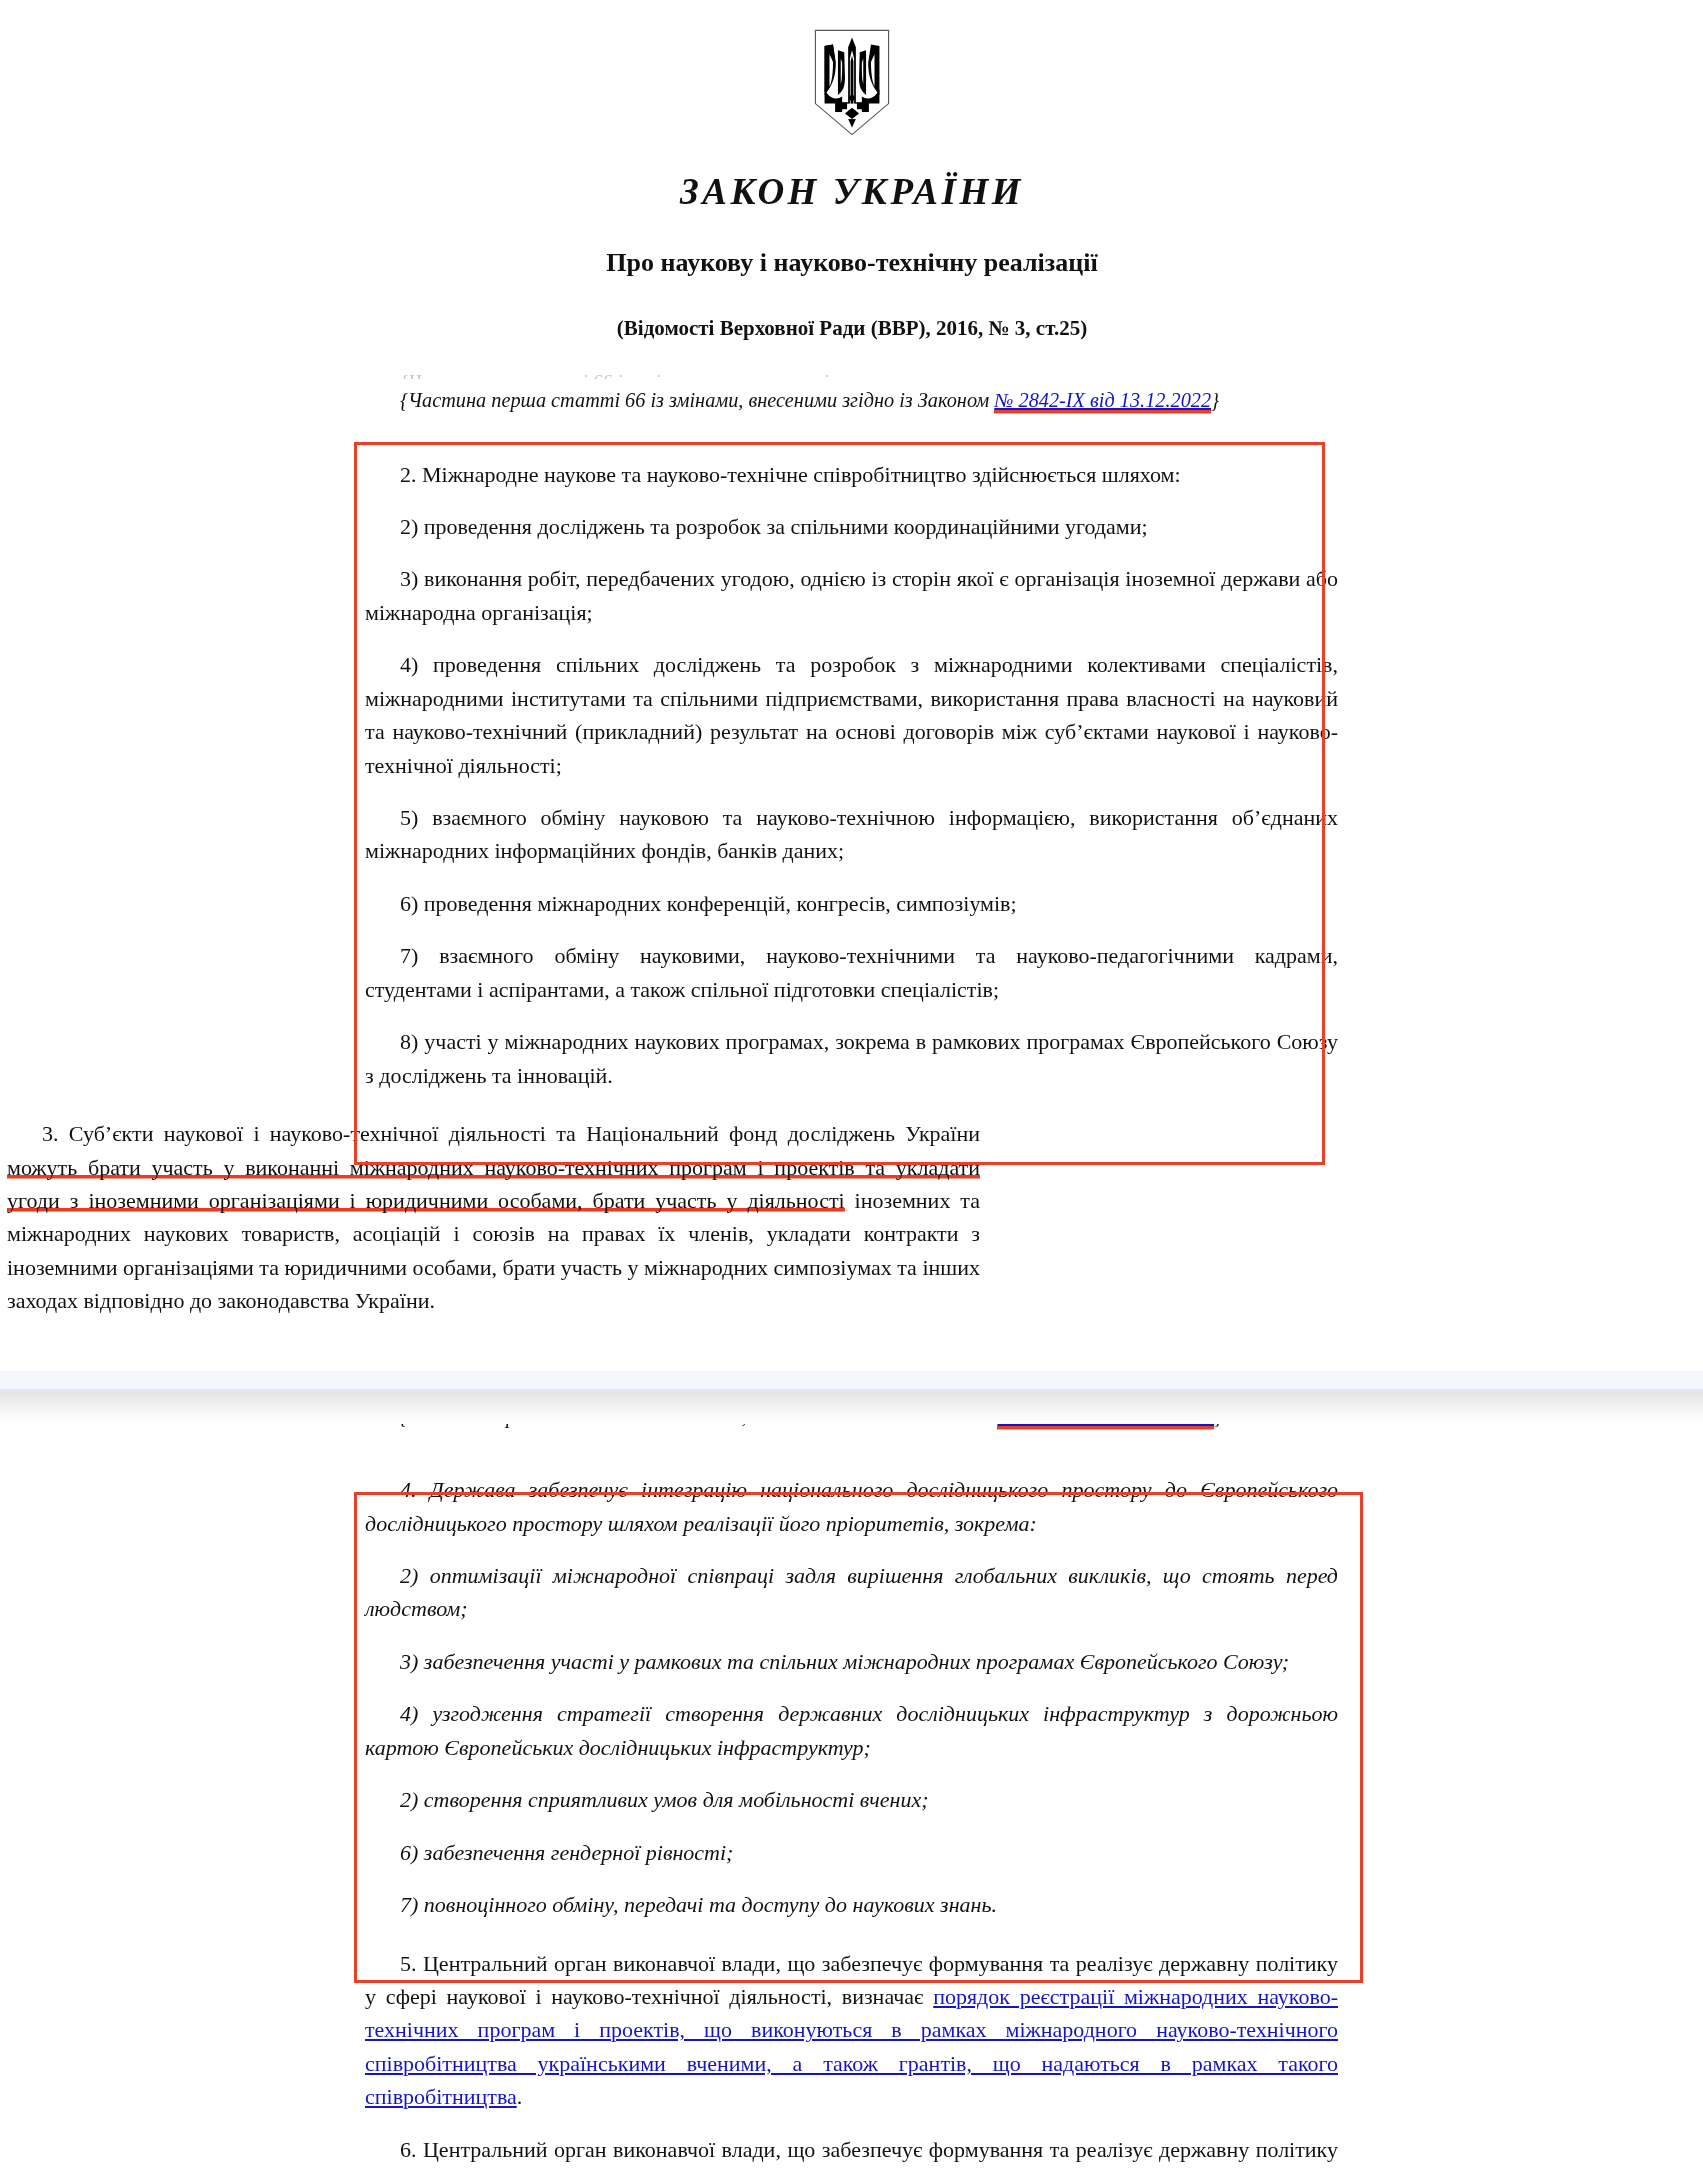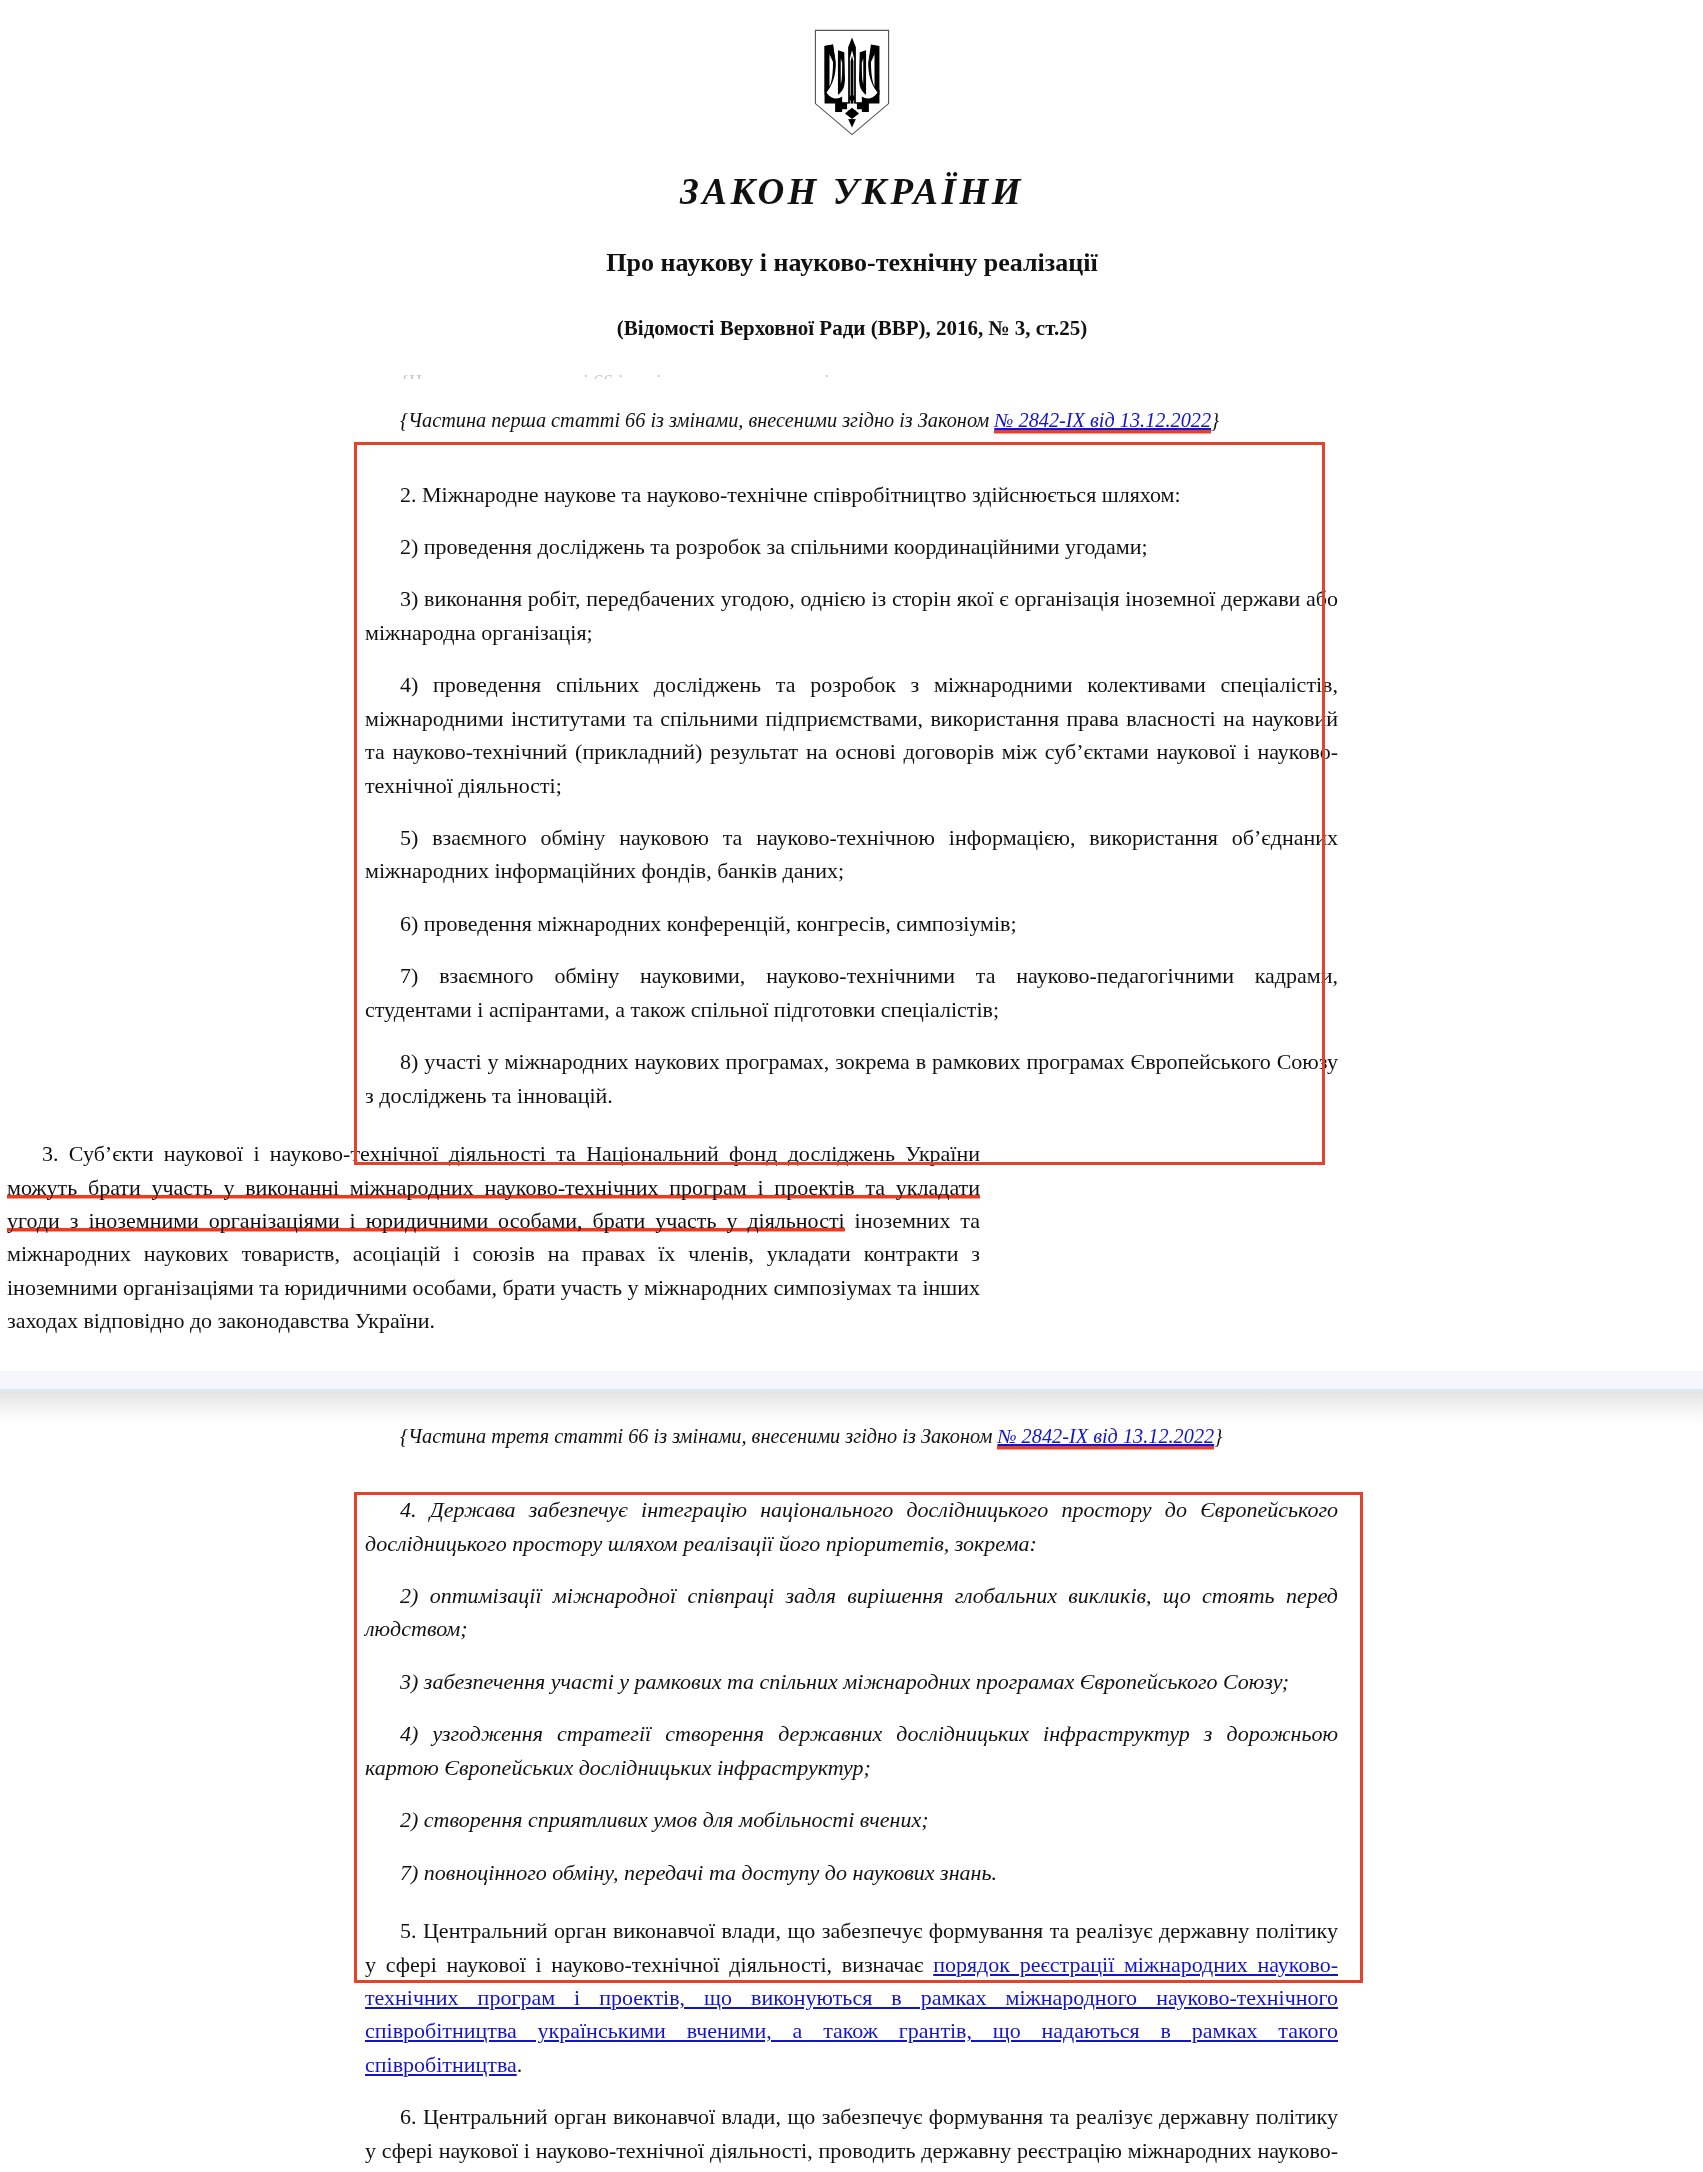--- a/index.html
+++ b/index.html
@@ -200,21 +200,21 @@
   </div>
 
   <div class="law-title">ЗАКОН УКРАЇНИ</div>
   <div class="law-subtitle">Про наукову і науково-технічну реалізації</div>
   <div class="law-source">(Відомості Верховної Ради (ВВР), 2016, № 3, ст.25)</div>
 
   <div class="colshift" style="margin-top:32px;">
     <div class="ghost-line">{Частина перша статті 66 із змінами, внесеними згідно</div>
   </div>
 
-  <div class="colshift" style="margin-top:26px;">
+  <div class="colshift" style="margin-top:6px;">
     <p class="note"><span>{Частина перша статті 66 із змінами, внесеними згідно із Законом </span><a class="doclink redline" href="#">№ 2842-IX від 13.12.2022</a><span>}</span></p>
   </div>
 
   <div class="redbox" id="redbox1" style="top: 442px; left: 354px; width: 971px; height: 723px;"></div>
 
   <div class="colshift" id="box1-content" style="margin-top:27px; padding-top:15.4px;">
     <p class="body">2. Міжнародне наукове та науково-технічне співробітництво здійснюється шляхом:</p>
     <p class="body">2) проведення досліджень та розробок за спільними координаційними угодами;</p>
     <p class="body">3) виконання робіт, передбачених угодою, однією із сторін якої є організація іноземної держави або міжнародна організація;</p>
     <p class="body">4) проведення спільних досліджень та розробок з міжнародними колективами спеціалістів, міжнародними інститутами та спільними підприємствами, використання права власності на науковий та науково-технічний (прикладний) результат на основі договорів між суб’єктами наукової і науково-технічної діяльності;</p>
@@ -239,20 +239,21 @@
   </div>
 
   <div class="redbox" id="redbox2" style="top: 1492px; left: 354px; width: 1009px; height: 491px;"></div>
 
   <div class="colshift" id="box2-content" style="margin-top:25px; padding-top:17px;font-style:italic;">
     <p class="body">4. Держава забезпечує інтеграцію національного дослідницького простору до Європейського дослідницького простору шляхом реалізації його пріоритетів, зокрема:</p>
     <p class="body">2) оптимізації міжнародної співпраці задля вирішення глобальних викликів, що стоять перед людством;</p>
     <p class="body">3) забезпечення участі у рамкових та спільних міжнародних програмах Європейського Союзу;</p>
     <p class="body">4) узгодження стратегії створення державних дослідницьких інфраструктур з дорожньою картою Європейських дослідницьких інфраструктур;</p>
     <p class="body">2) створення сприятливих умов для мобільності вчених;</p>
+    <p class="body">6) забезпечення гендерної рівності;</p>
     <p class="body last" id="box2-end">7) повноцінного обміну, передачі та доступу до наукових знань.</p>
   </div>
 
   <div class="colshift" style="margin-top:25px; padding-bottom:28px;">
     <p class="body"><span>5. Центральний орган виконавчої влади, що забезпечує формування та реалізує державну політику у сфері наукової і науково-технічної діяльності, визначає </span><a class="bluelink" href="#">порядок реєстрації міжнародних науково-технічних програм і проектів, що виконуються в рамках міжнародного науково-технічного співробітництва українськими вченими, а також грантів, що надаються в рамках такого співробітництва</a><span>.</span></p>
     <p class="body">6. Центральний орган виконавчої влади, що забезпечує формування та реалізує державну політику у сфері наукової і науково-технічної діяльності, проводить державну реєстрацію міжнародних науково-технічних програм і проектів, що виконуються в рамках міжнародного науково-технічного співробітництва українськими вченими, а також грантів, що надаються в рамках такого співробітництва.</p>
 
   </div>
 
 </div>

